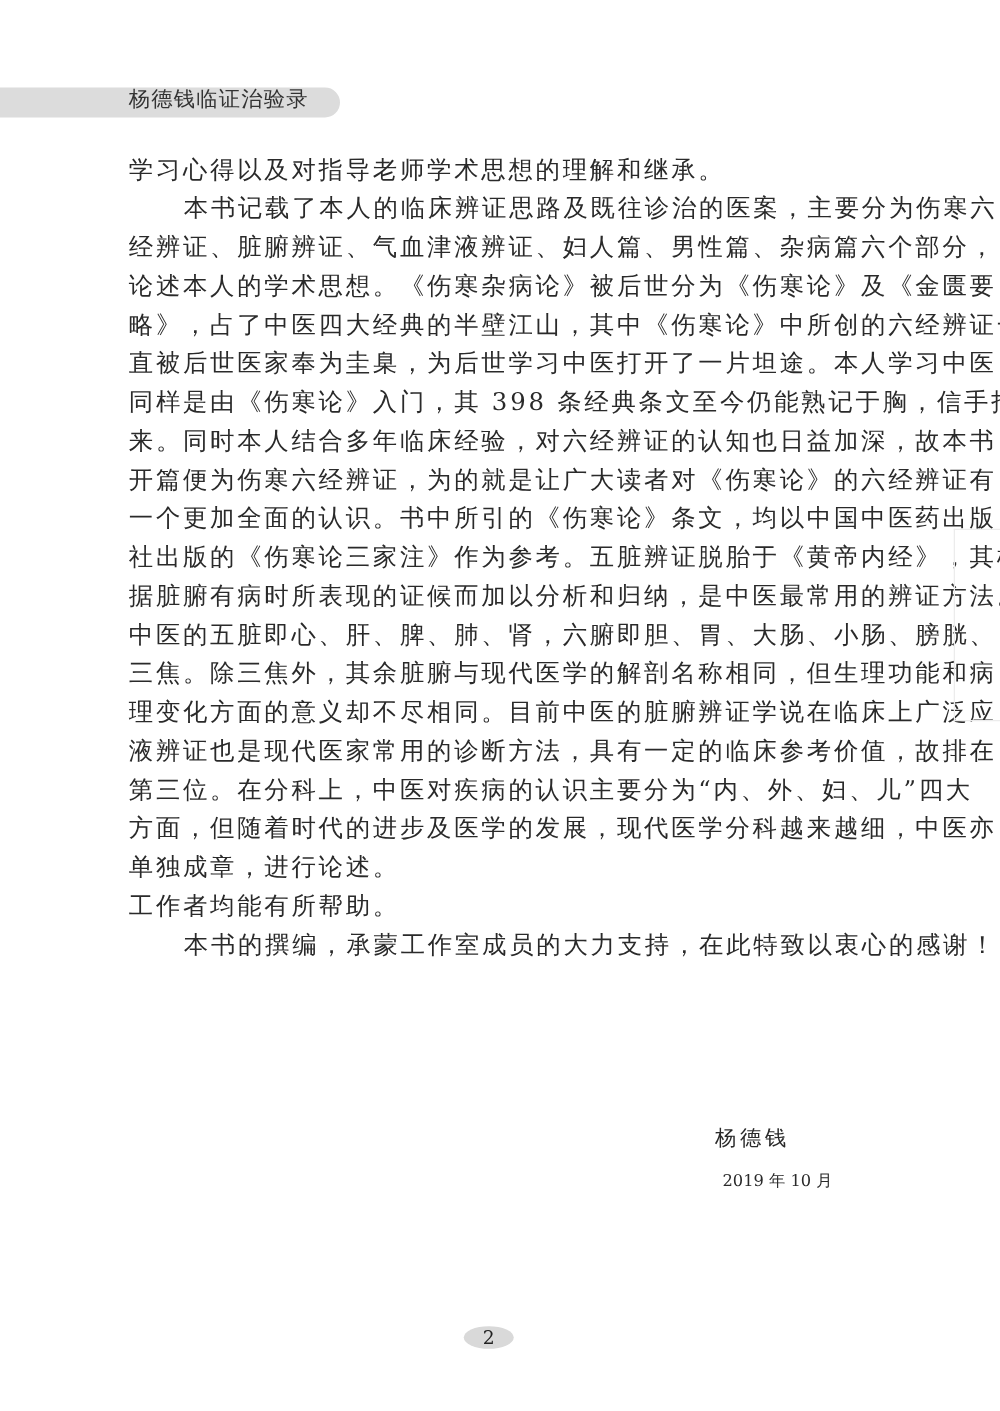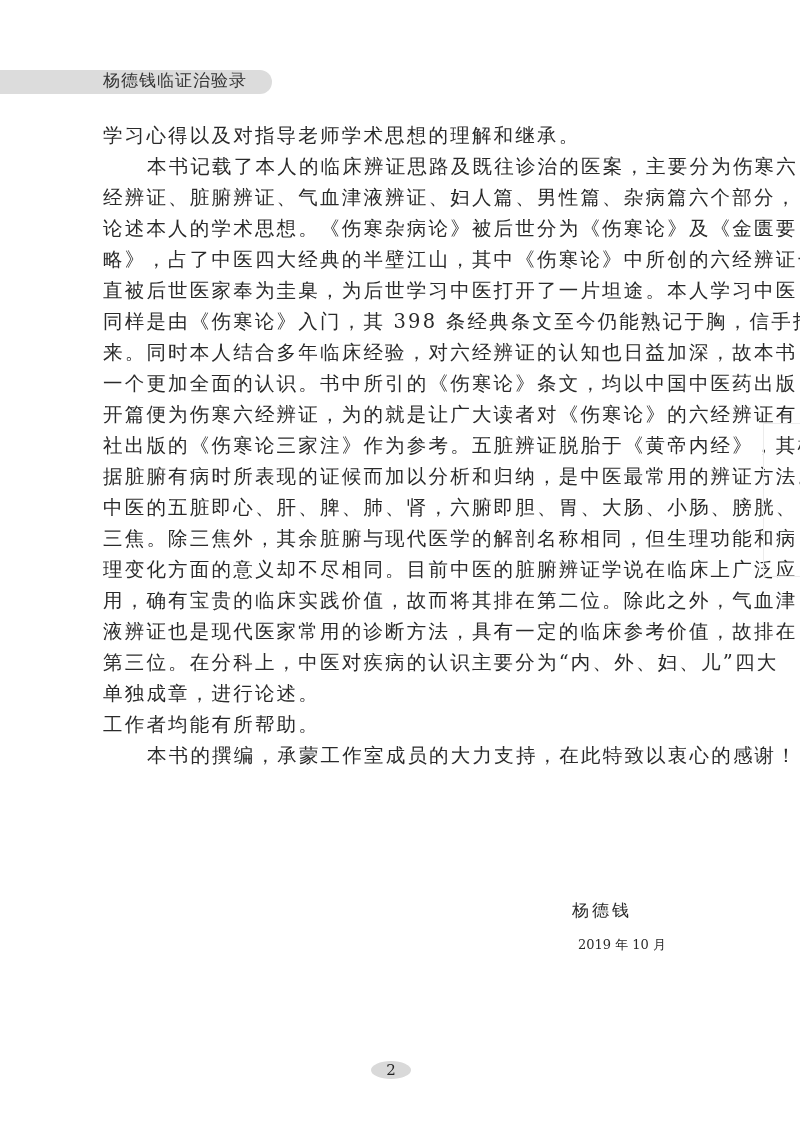--- a/index.html
+++ b/index.html
@@ -31,30 +31,30 @@
 
 <div class="body-text">
   <div class="line last">学习心得以及对指导老师学术思想的理解和继承。</div>
   <div class="line indent">本书记载了本人的临床辨证思路及既往诊治的医案，主要分为伤寒六</div>
   <div class="line">经辨证、脏腑辨证、气血津液辨证、妇人篇、男性篇、杂病篇六个部分，</div>
   <div class="line">论述本人的学术思想。《伤寒杂病论》被后世分为《伤寒论》及《金匮要</div>
   <div class="line">略》，占了中医四大经典的半壁江山，其中《伤寒论》中所创的六经辨证一</div>
   <div class="line">直被后世医家奉为圭臬，为后世学习中医打开了一片坦途。本人学习中医</div>
   <div class="line">同样是由《伤寒论》入门，其 398 条经典条文至今仍能熟记于胸，信手拈</div>
   <div class="line">来。同时本人结合多年临床经验，对六经辨证的认知也日益加深，故本书</div>
+  <div class="line">开篇便为伤寒六经辨证，为的就是让广大读者对《伤寒论》的六经辨证有</div>
   <div class="line">一个更加全面的认识。书中所引的《伤寒论》条文，均以中国中医药出版</div>
-  <div class="line">开篇便为伤寒六经辨证，为的就是让广大读者对《伤寒论》的六经辨证有</div>
   <div class="line">社出版的《伤寒论三家注》作为参考。五脏辨证脱胎于《黄帝内经》，其根</div>
   <div class="line">据脏腑有病时所表现的证候而加以分析和归纳，是中医最常用的辨证方法。</div>
   <div class="line">中医的五脏即心、肝、脾、肺、肾，六腑即胆、胃、大肠、小肠、膀胱、</div>
   <div class="line">三焦。除三焦外，其余脏腑与现代医学的解剖名称相同，但生理功能和病</div>
   <div class="line">理变化方面的意义却不尽相同。目前中医的脏腑辨证学说在临床上广泛应</div>
-  <div class="line">用，确有宝贵的临床实践价值，故而将其排在第二位。除此之外，气血津</div>
   <div class="line">液辨证也是现代医家常用的诊断方法，具有一定的临床参考价值，故排在</div>
   <div class="line">第三位。在分科上，中医对疾病的认识主要分为“内、外、妇、儿”四大</div>
+  <div class="line">方面，但随着时代的进步及医学的发展，现代医学分科越来越细，中医亦</div>
   <div class="line last">单独成章，进行论述。</div>
   <div class="line last">工作者均能有所帮助。</div>
   <div class="line indent last">本书的撰编，承蒙工作室成员的大力支持，在此特致以衷心的感谢！</div>
 </div>
 
 <div class="signature">杨德钱</div>
 <div class="date">2019 年 10 月</div>
 
 <div class="side-tab"></div>
 

